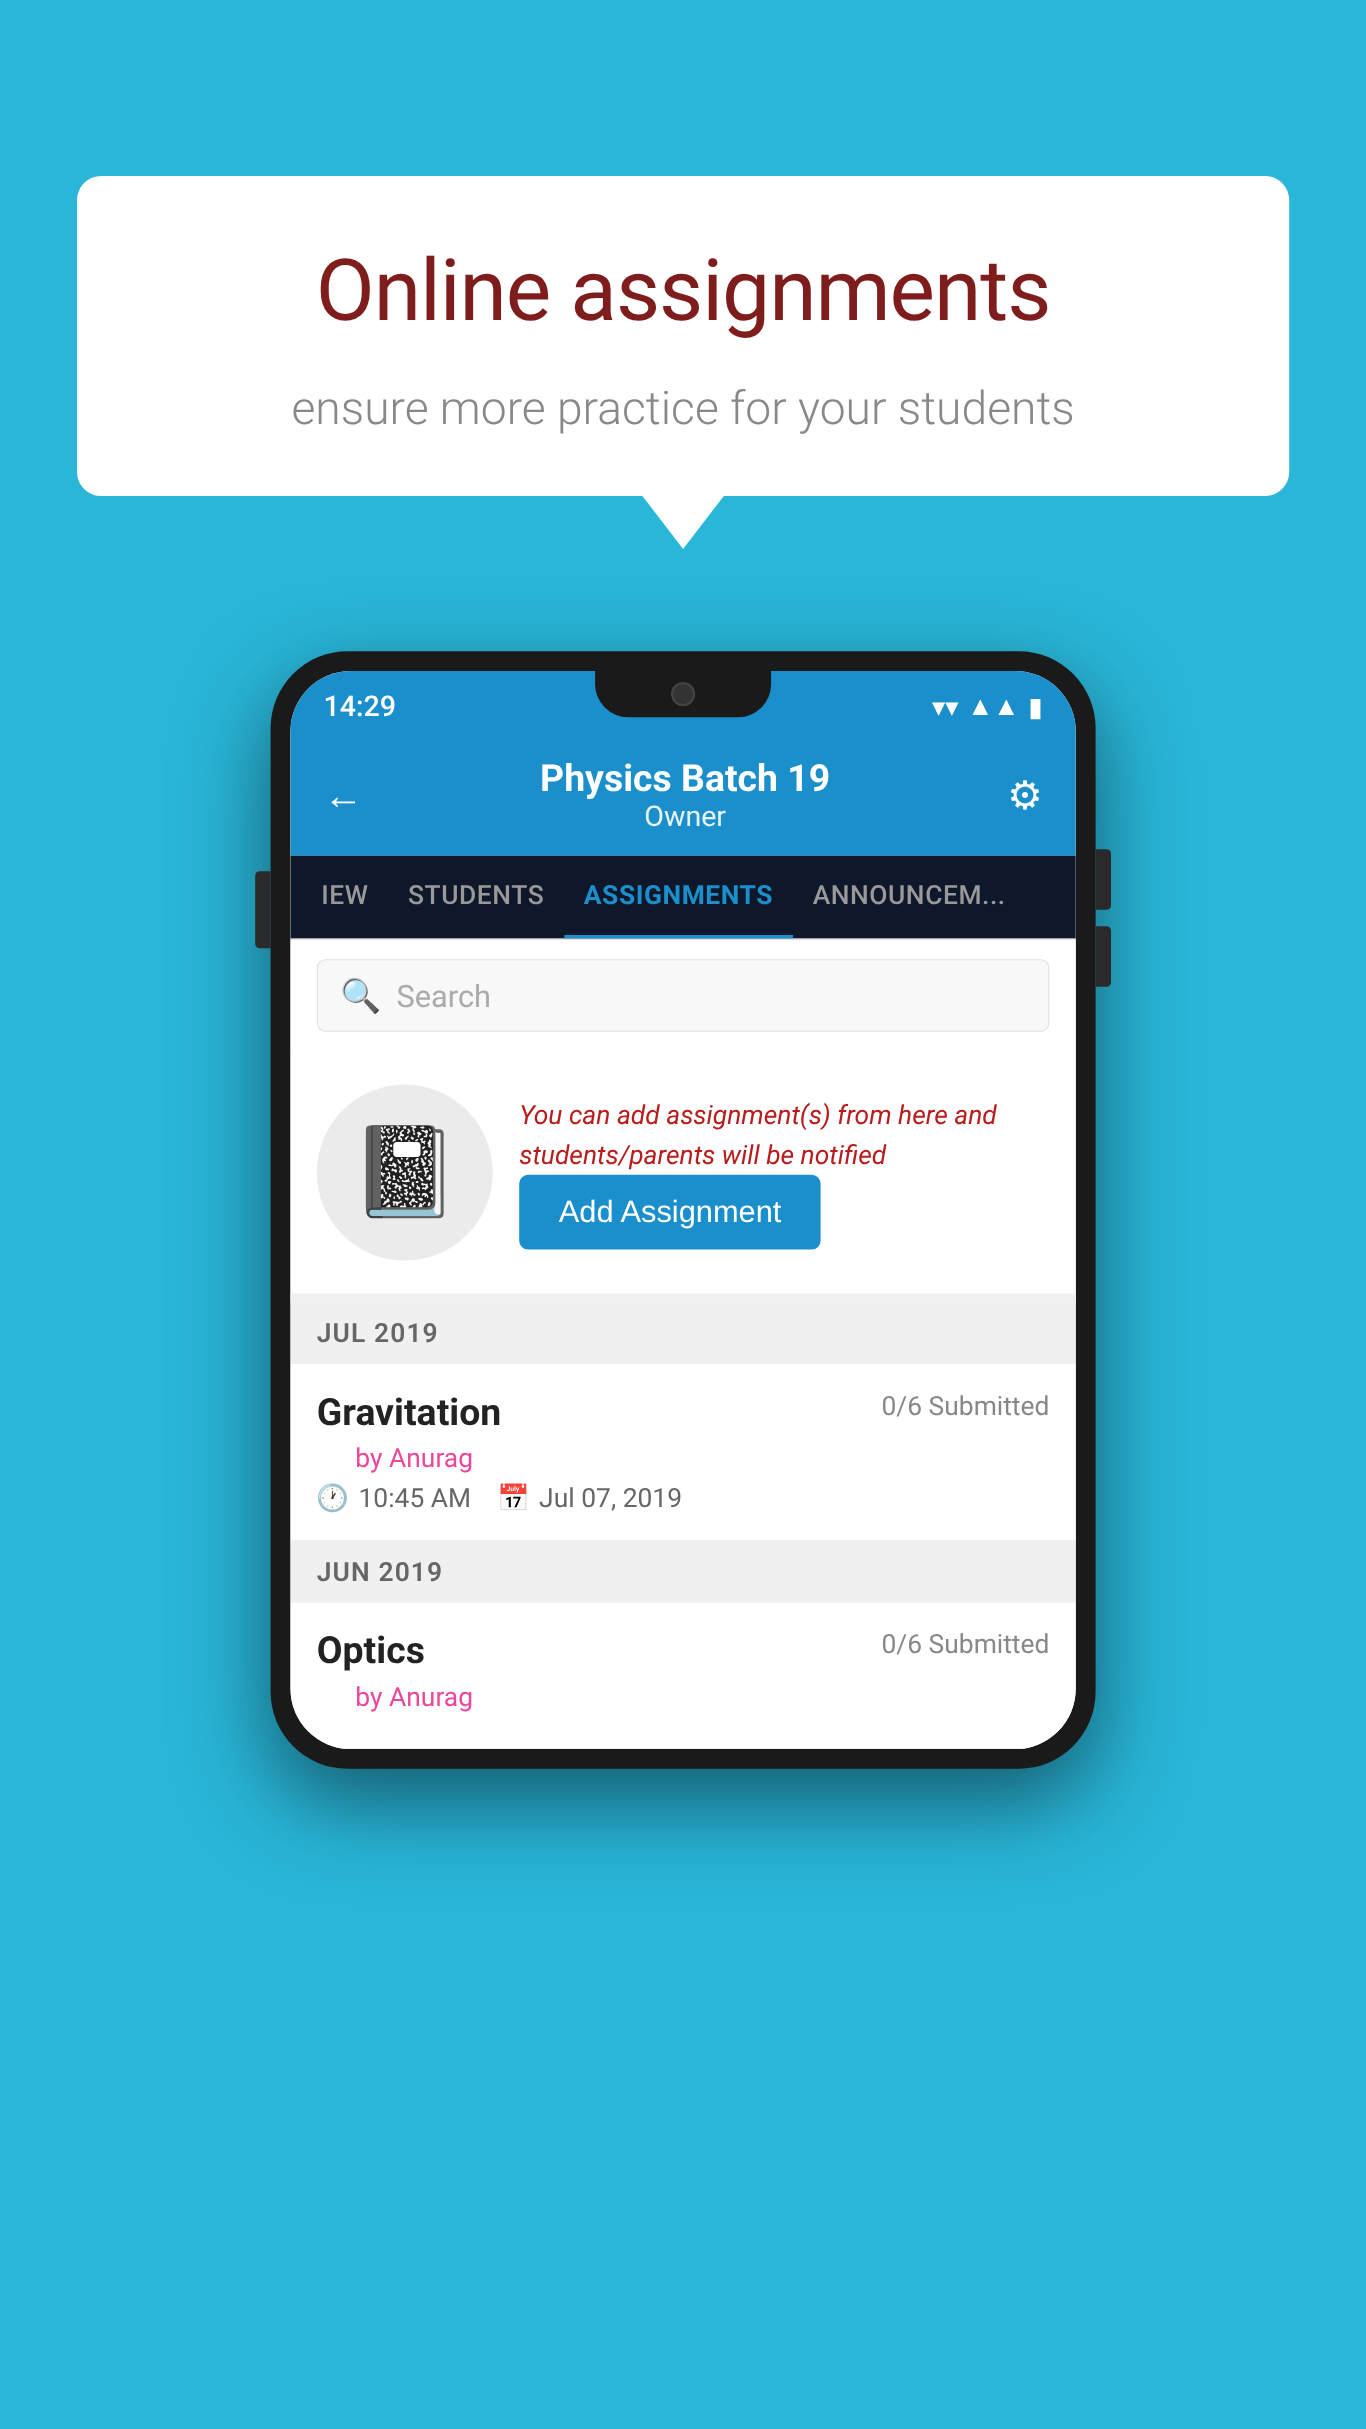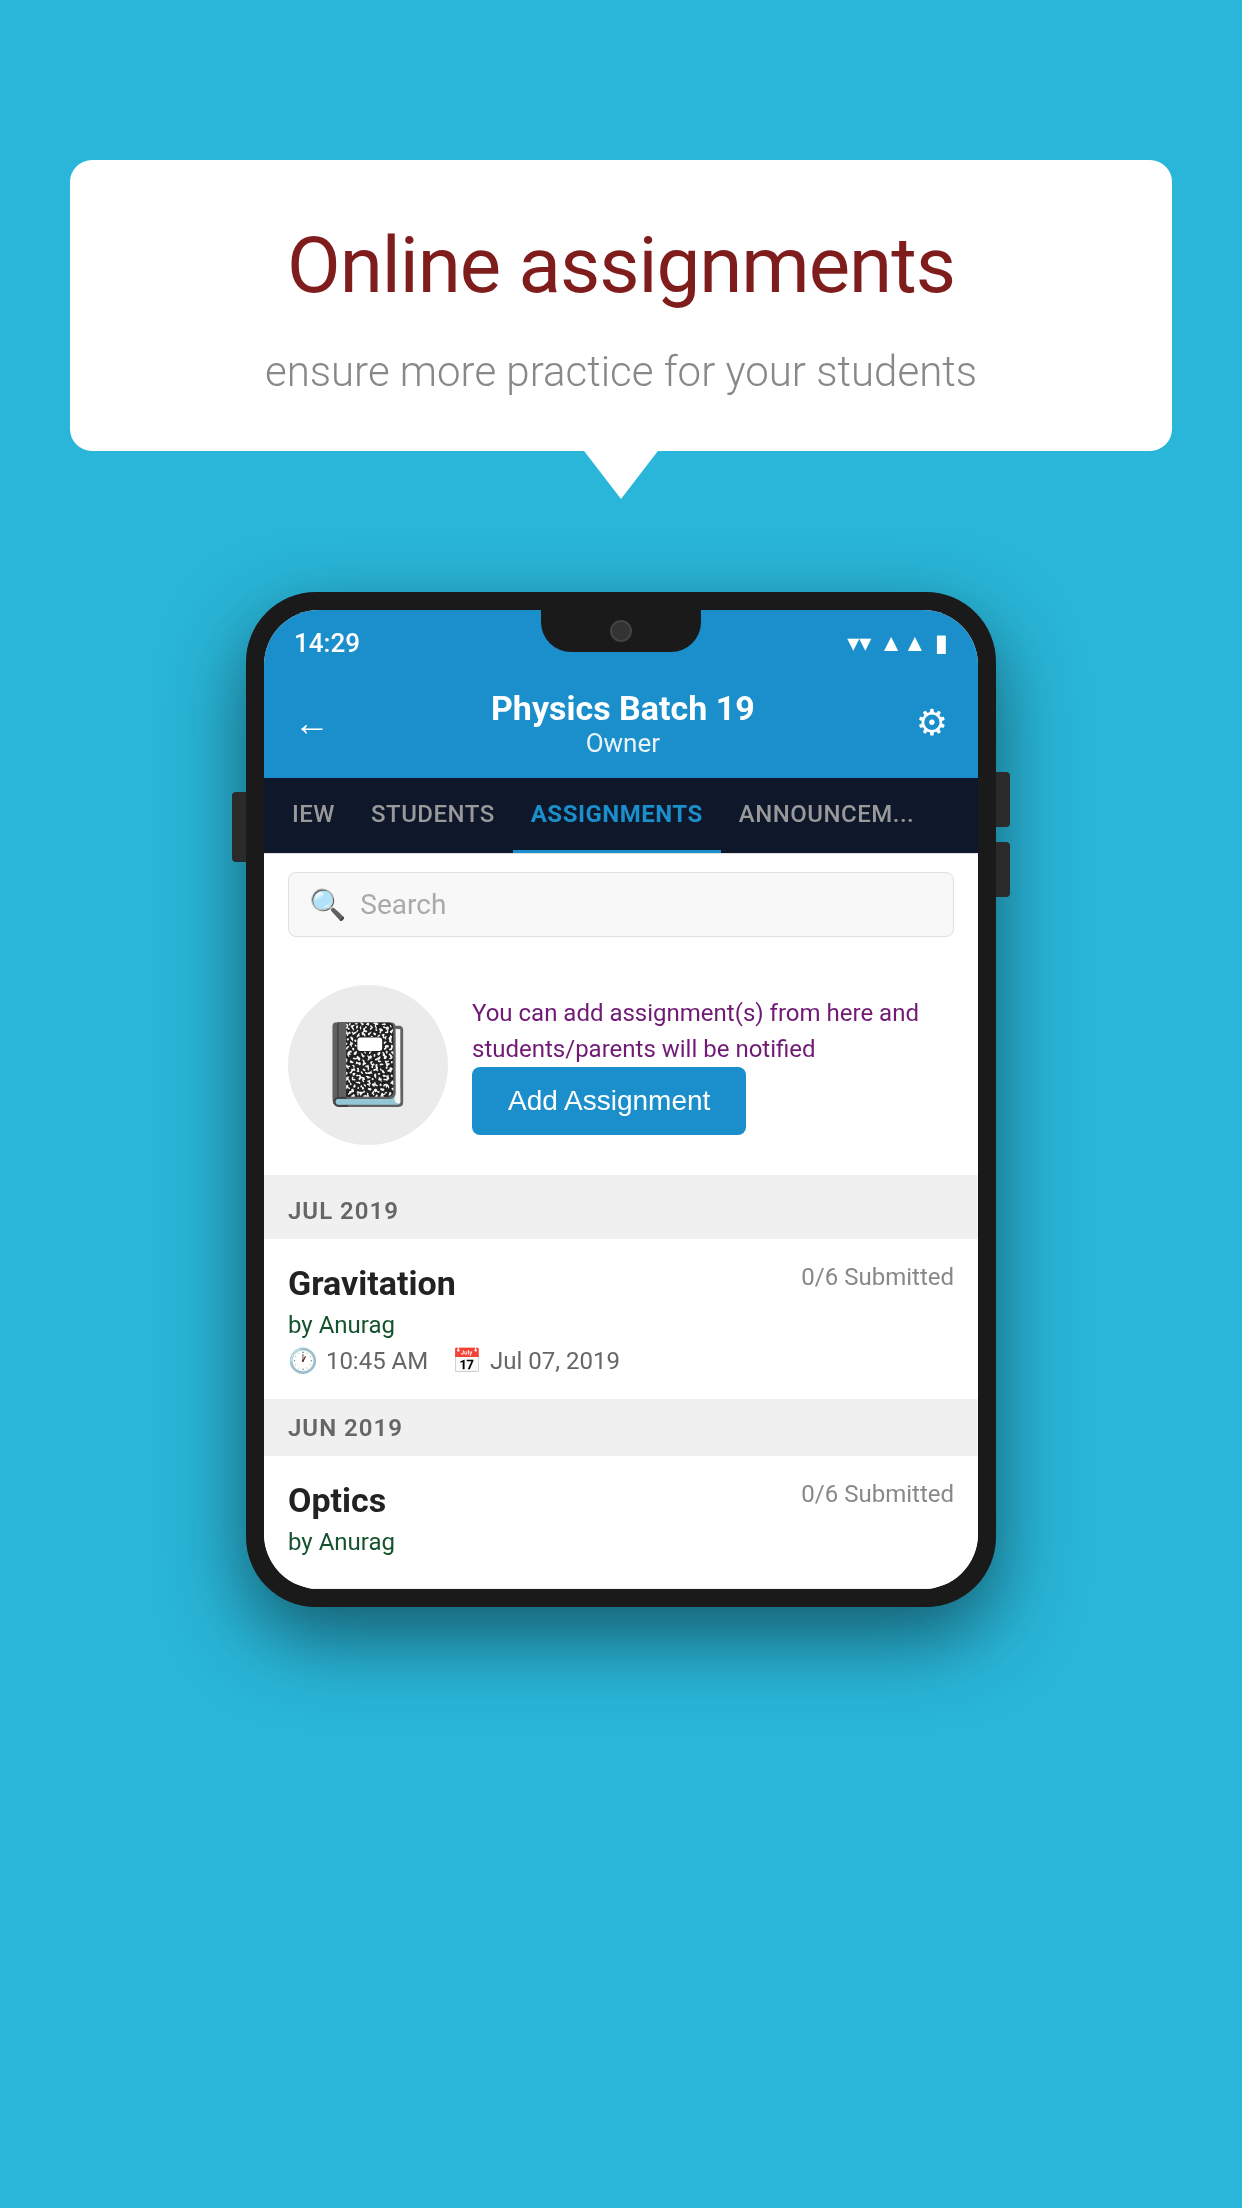--- a/index.html
+++ b/index.html
@@ -232,22 +232,23 @@
       flex-shrink: 0;
     }
     .notebook-icon {
       font-size: 80px;
     }
     .promo-content {
       flex: 1;
     }
     .promo-text {
       font-size: 24px;
-      color: #701a75;
+      color: #b91c1c;
       line-height: 1.5;
+      font-style: italic;
     }
     .add-assignment-btn {
       background: #1b8fcb;
       color: white;
       border: none;
       border-radius: 8px;
       padding: 18px 36px;
       font-size: 28px;
       font-weight: 500;
       cursor: pointer;
@@ -279,22 +280,23 @@
       font-size: 34px;
       font-weight: 700;
       color: #222;
     }
     .assignment-submitted {
       font-size: 24px;
       color: #888;
     }
     .assignment-meta {
       font-size: 24px;
-      color: #14532d;
+      color: #ec4899;
       margin-bottom: 8px;
+      margin-left: 35px;
     }
     .assignment-date-row {
       display: flex;
       align-items: center;
       gap: 24px;
       font-size: 24px;
       color: #666;
     }
     .date-item {
       display: flex;

